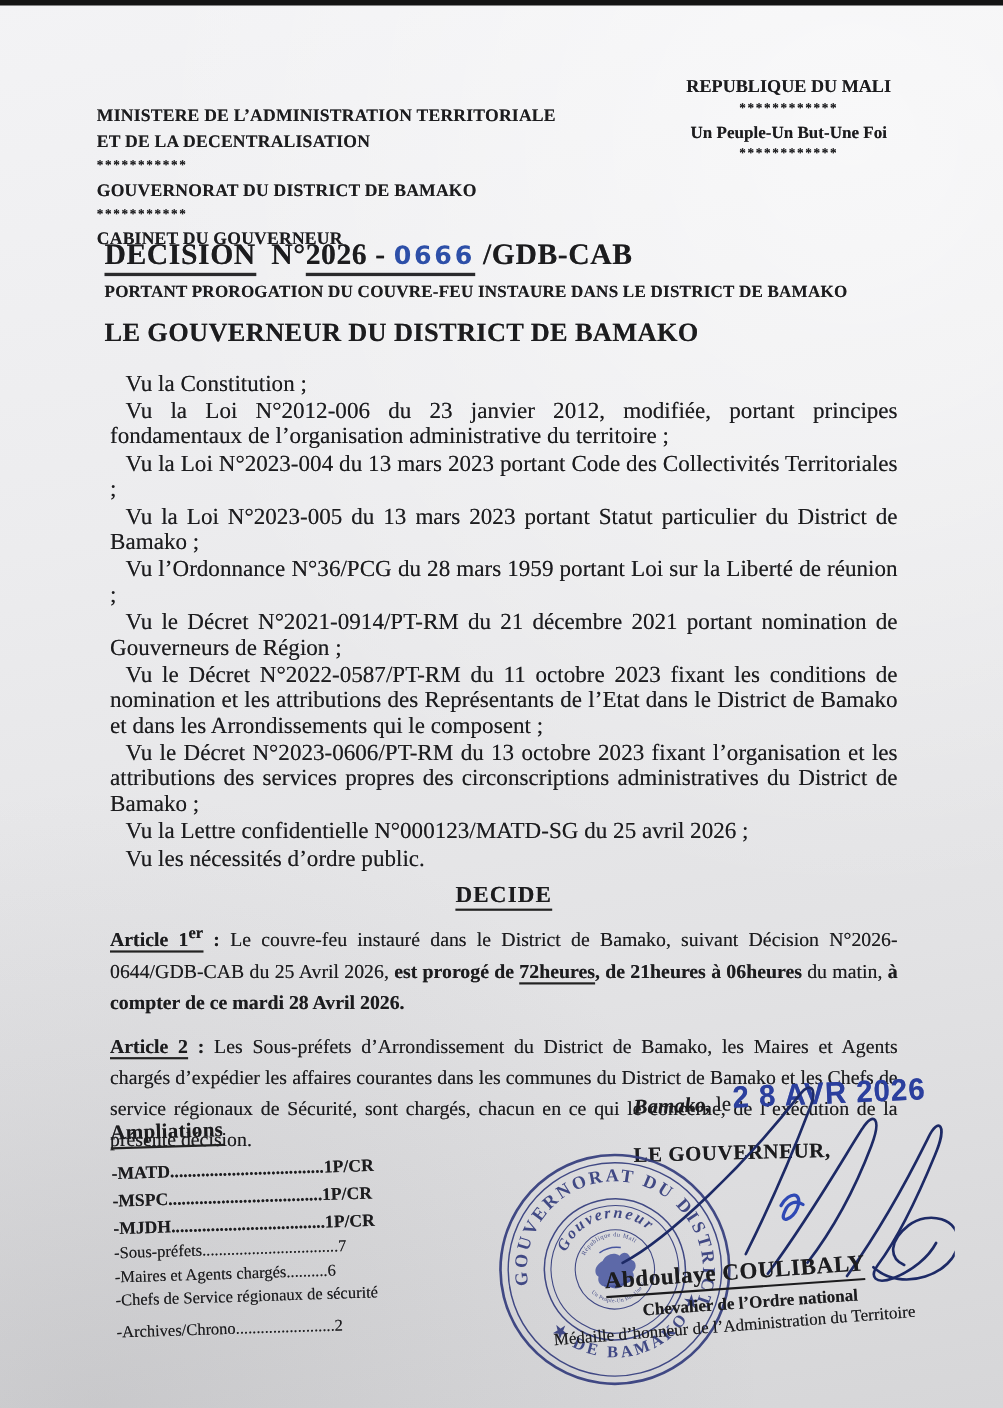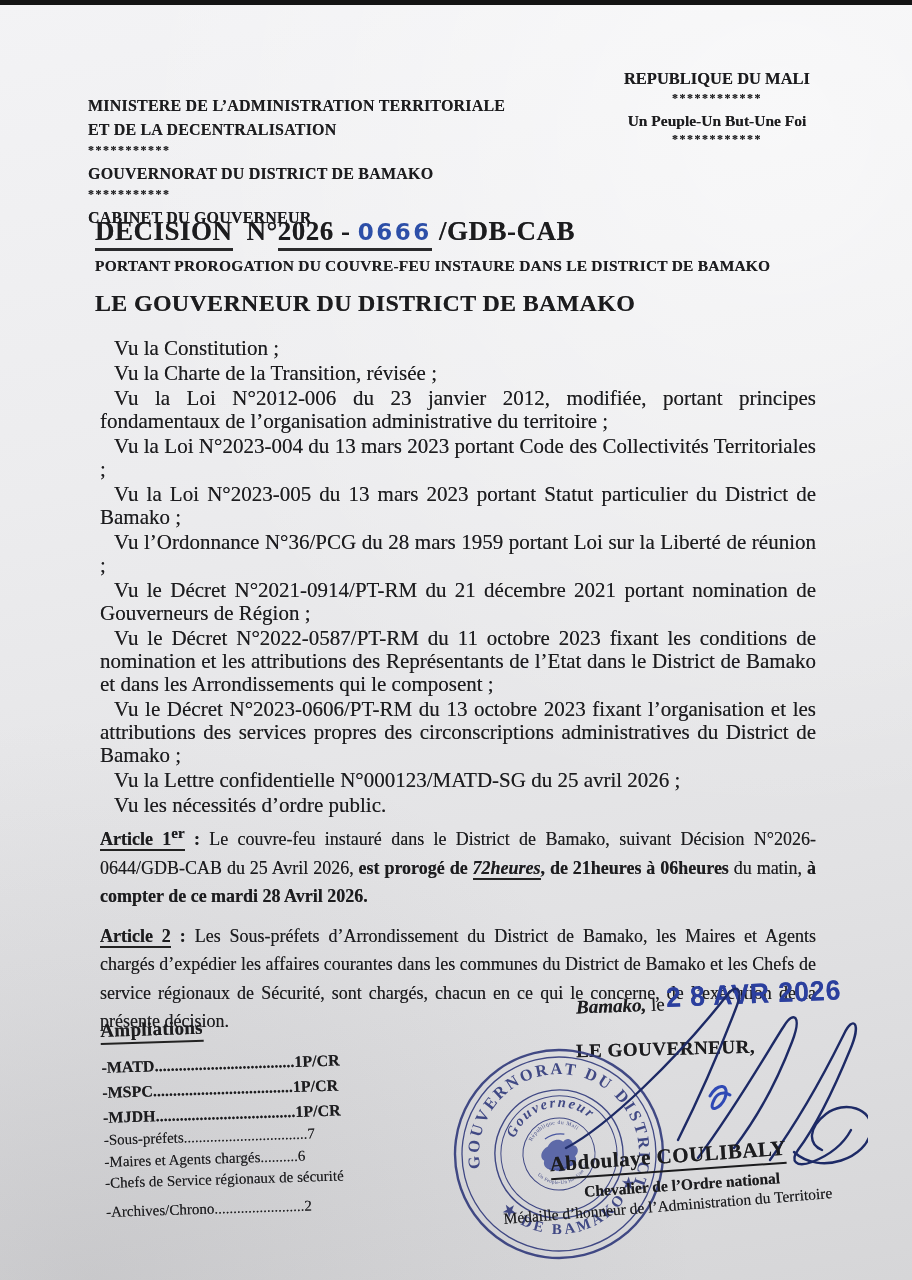--- a/index.html
+++ b/index.html
@@ -30,21 +30,21 @@
   .t-sub{margin-top:10px;font-size:15.5px;font-weight:bold;letter-spacing:.2px;}
   .t-auth{margin-top:15px;font-size:24px;font-weight:bold;letter-spacing:.3px;}
   
   .main{position:absolute;left:100px;top:337px;width:716px;}
   .vu{font-size:21px;line-height:23px;text-align:justify;text-indent:14px;margin:0 0 2px 0;}
   .decide{text-align:center;margin:9px 0 9px 0;font-size:21px;font-weight:bold;}
   .decide span{border-bottom:2.5px solid #222;padding-bottom:1px;letter-spacing:1px;}
   .article{font-size:18px;line-height:28.5px;text-align:justify;margin:0 0 11px 0;}
   .alabel{font-weight:bold;border-bottom:2px solid #222;}
   .b{font-weight:bold;}
-  .bu{font-weight:bold;border-bottom:2px solid #222;font-style:italic;}
+  .bu{font-weight:bold;border-bottom:2px solid #222;}
   
   .bamako{position:absolute;left:576px;top:995px;font-size:19px;transform:rotate(-2deg);}
   .bamako .city{font-weight:bold;font-style:italic;}
   .datestamp{position:absolute;left:666px;top:982px;font-family:"Liberation Sans",sans-serif;
     font-weight:bold;font-size:28px;color:#2b3f9e;letter-spacing:1px;transform:rotate(-2.5deg) scaleX(.95);
     transform-origin:left center;text-shadow:0 0 .6px rgba(43,63,158,.7);}
   .gov{position:absolute;left:576px;top:1038px;font-size:19px;font-weight:bold;letter-spacing:.5px;transform:rotate(-1.5deg);}
   .amp{position:absolute;left:100px;top:1020px;width:340px;transform:rotate(-1.8deg);transform-origin:left top;}
   .amp-h{display:inline-block;font-size:19px;font-weight:bold;border-bottom:2.5px solid #222;padding-bottom:1px;margin-bottom:10px;letter-spacing:.3px;}
   .amp-item{font-size:15px;line-height:21.5px;}
@@ -80,31 +80,31 @@
   </div>
 
   <div class="titlewrap ink">
     <div class="t-main"><span class="t-dec">DECISION</span><span><span>N°</span><span class="t-unum"><span>2026 - </span><span class="t-hand">0666</span></span><span> /GDB-CAB</span></span></div>
     <div class="t-sub">PORTANT PROROGATION DU COUVRE-FEU INSTAURE DANS LE DISTRICT DE BAMAKO</div>
     <div class="t-auth">LE GOUVERNEUR DU DISTRICT DE BAMAKO</div>
   </div>
 
   <div class="main ink">
     <p class="vu">Vu la Constitution ;</p>
-    <p class="vu">Vu la Charte de la Transition, révisée ;</p>
     <p class="vu">Vu la Loi N°2012-006 du 23 janvier 2012, modifiée, portant principes fondamentaux de l’organisation administrative du territoire ;</p>
     <p class="vu">Vu la Loi N°2023-004 du 13 mars 2023 portant Code des Collectivités Territoriales ;</p>
     <p class="vu">Vu la Loi N°2023-005 du 13 mars 2023 portant Statut particulier du District de Bamako ;</p>
     <p class="vu">Vu l’Ordonnance N°36/PCG du 28 mars 1959 portant Loi sur la Liberté de réunion ;</p>
     <p class="vu">Vu le Décret N°2021-0914/PT-RM du 21 décembre 2021 portant nomination de Gouverneurs de Région ;</p>
     <p class="vu">Vu le Décret N°2022-0587/PT-RM du 11 octobre 2023 fixant les conditions de nomination et les attributions des Représentants de l’Etat dans le District de Bamako et dans les Arrondissements qui le composent ;</p>
     <p class="vu">Vu le Décret N°2023-0606/PT-RM du 13 octobre 2023 fixant l’organisation et les attributions des services propres des circonscriptions administratives du District de Bamako ;</p>
     <p class="vu">Vu la Lettre confidentielle N°000123/MATD-SG du 25 avril 2026 ;</p>
     <p class="vu">Vu les nécessités d’ordre public.</p>
 
+    <div class="decide"><span>DECIDE</span></div>
 
     <p class="article"><span class="alabel"><span>Article 1</span><sup>er</sup></span><span class="b"> : </span><span>Le couvre-feu instauré dans le District de Bamako, suivant Décision N°2026-0644/GDB-CAB du 25 Avril 2026, </span><span class="b">est prorogé de </span><span class="bu">72heures</span><span class="b">, de 21heures à 06heures</span><span> du matin, </span><span class="b">à compter de ce mardi 28 Avril 2026.</span></p>
 
     <p class="article"><span class="alabel">Article 2</span><span class="b"> : </span><span>Les Sous-préfets d’Arrondissement du District de Bamako, les Maires et Agents chargés d’expédier les affaires courantes dans les communes du District de Bamako et les Chefs de service régionaux de Sécurité, sont chargés, chacun en ce qui le concerne, de l’exécution de la présente décision.</span></p>
   </div>
 
   <div class="bamako ink"><span class="city">Bamako,</span><span> le</span></div>
   <div class="datestamp">2 8 AVR 2026</div>
   <div class="gov ink">LE GOUVERNEUR,</div>
 

